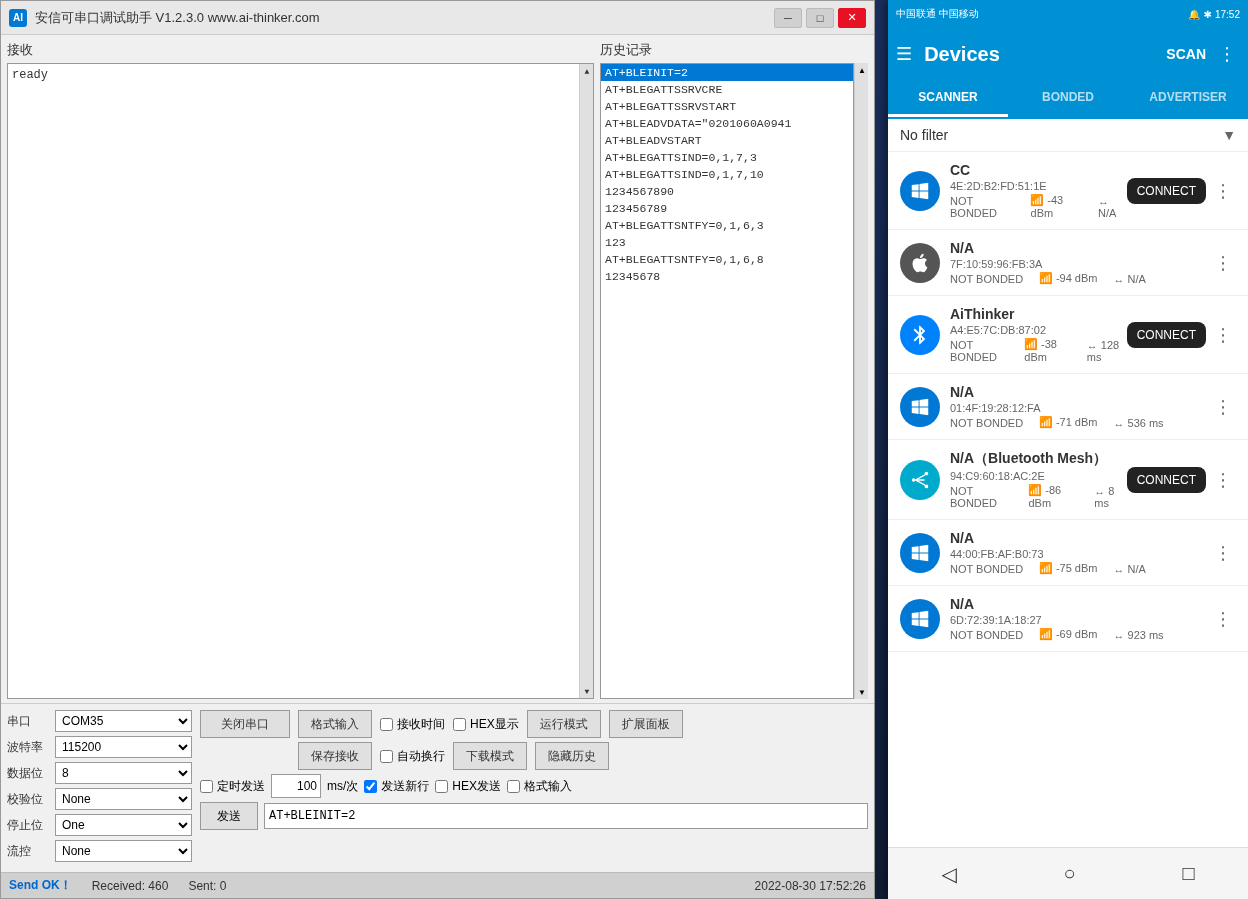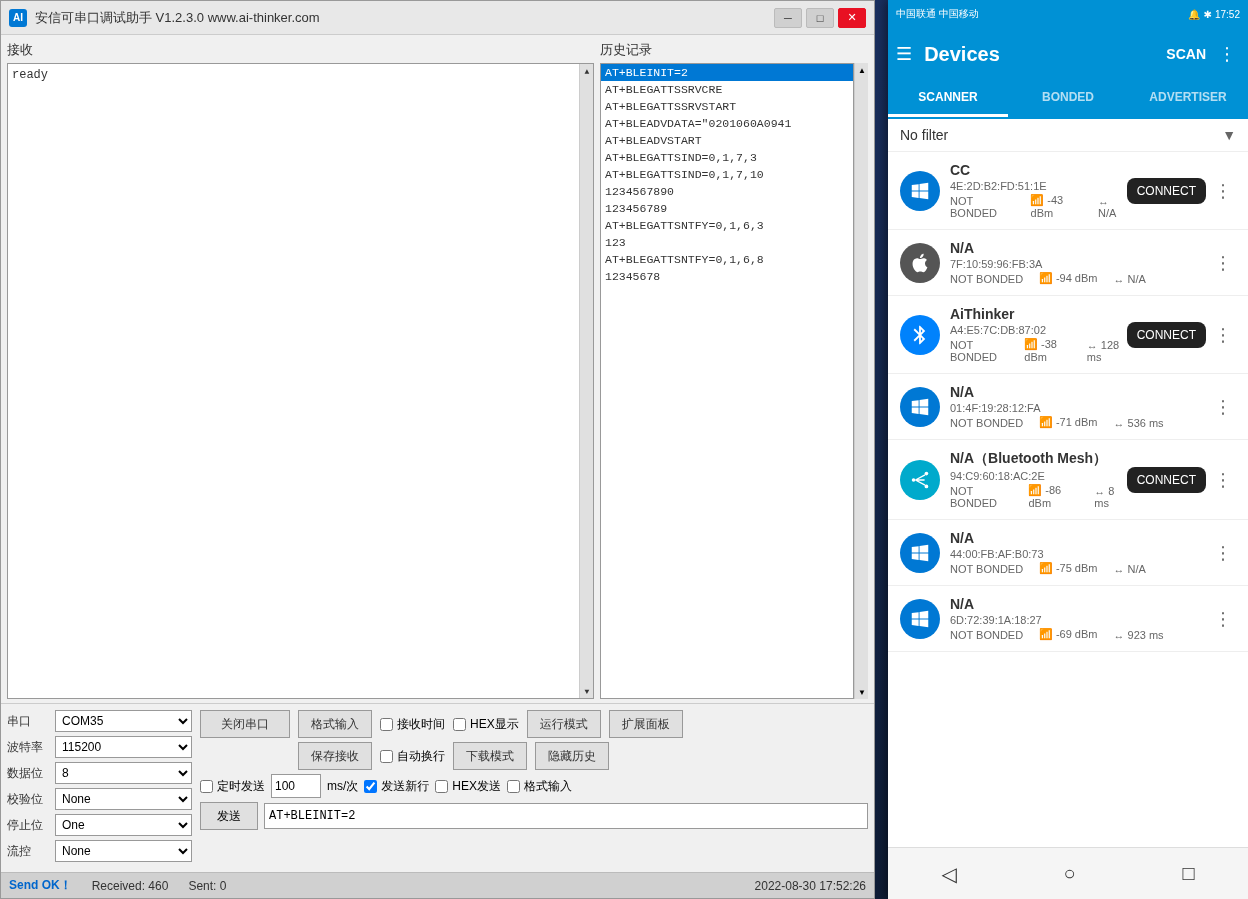--- a/index.html
+++ b/index.html
@@ -452,21 +452,21 @@
       color: #333;
       padding: 4px 20px;
     }
 
     .timing-input {
       width: 50px;
       height: 24px;
       border: 1px solid #999;
       padding: 1px 3px;
       font-size: 12px;
-      text-align: left;
+      text-align: right;
     }
   </style>
 </head>
 <body>
 
 <div class="bg"></div>
 
 <div class="serial-window">
 
   <div class="serial-titlebar">

